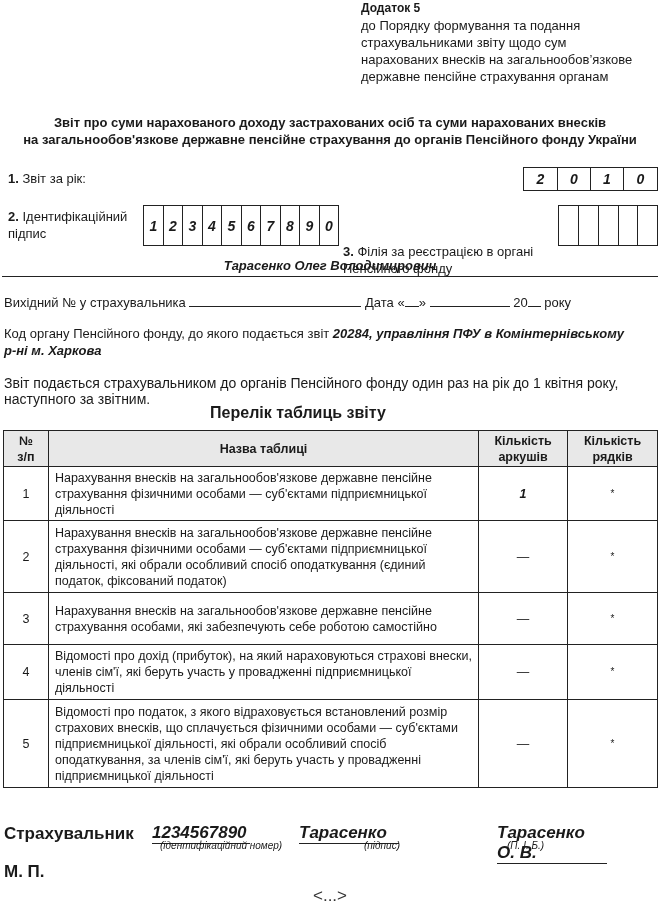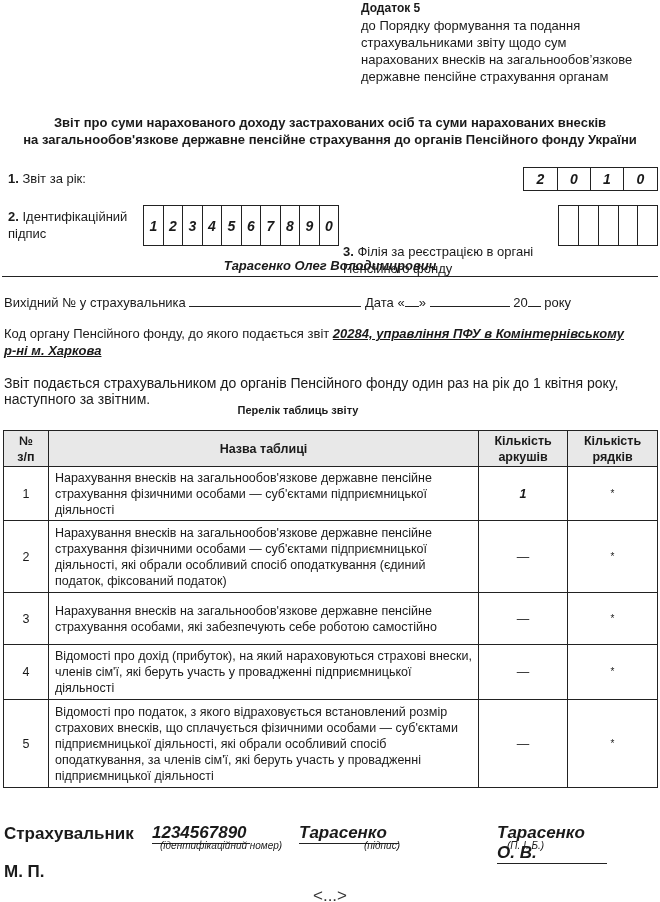--- a/index.html
+++ b/index.html
@@ -12,23 +12,23 @@
   .lbl { font-size:13px; line-height:17px; }
   .lbl b { font-weight:bold; }
   .boxes { display:flex; border:1px solid #222; box-sizing:border-box; }
   .boxes .cell { border-right:1px solid #222; display:flex; align-items:center; justify-content:center;
                  font-style:italic; font-weight:bold; font-size:14px; box-sizing:border-box; }
   .boxes .cell:last-child { border-right:none; }
   .fullname { left:0; top:258px; width:660px; text-align:center; font-style:italic; font-weight:bold; font-size:13px; }
   .hline { background:#222; height:1px; }
   .row-text { font-size:13px; }
   .uline { display:inline-block; border-bottom:1px solid #222; height:14px; vertical-align:baseline; }
-  .code-val { font-style:italic; font-weight:bold; text-decoration:underline; }
+  .code-val { font-style:italic; font-weight:bold; }
   .note { font-size:14px; }
-  .sect { left:0; top:404px; width:596px; text-align:center; font-weight:bold; font-size:11px; }
+  .sect { left:0; top:404px; width:596px; text-align:center; font-weight:bold; font-size:16px; }
   table.tbl { position:absolute; left:3px; top:430px; width:655px; border-collapse:collapse; font-size:12.5px; }
   table.tbl th, table.tbl td { border:1px solid #222; padding:0 5px; line-height:16px; }
   table.tbl th { background:#e8e8e8; font-weight:bold; text-align:center; height:35px; }
   table.tbl td.c { text-align:center; }
   table.tbl td.bi { text-align:center; font-style:italic; font-weight:bold; }
   table.tbl td.star { text-align:center; font-size:10px; }
   table.tbl td.desc { padding:2px 6px; }
   .sig { font-size:17px; }
   .sigval { font-style:italic; font-weight:bold; border-bottom:1px solid #222; display:inline-block; }
   .sigcap { font-style:italic; font-size:10px; }

